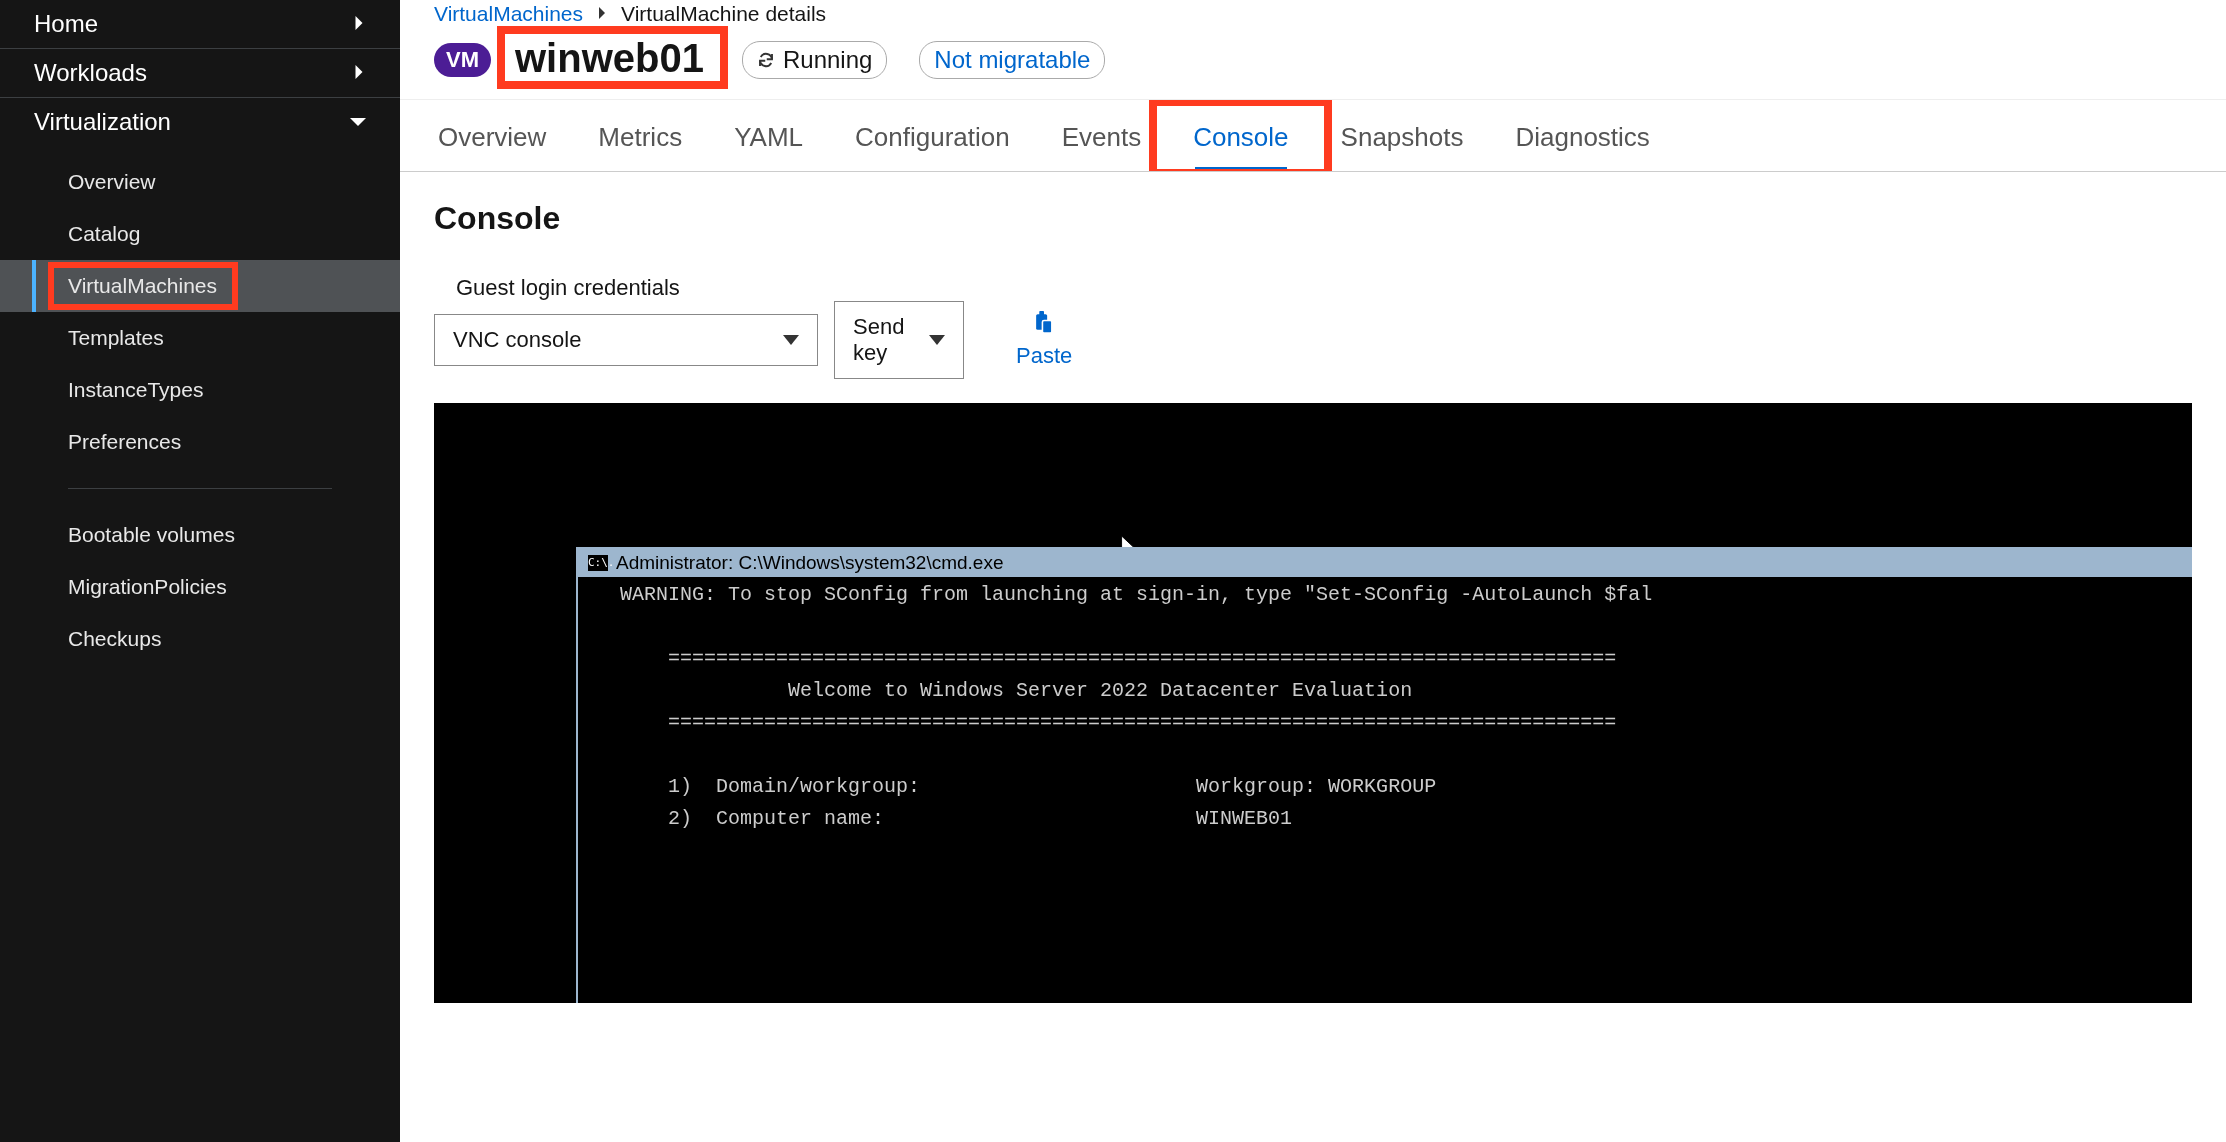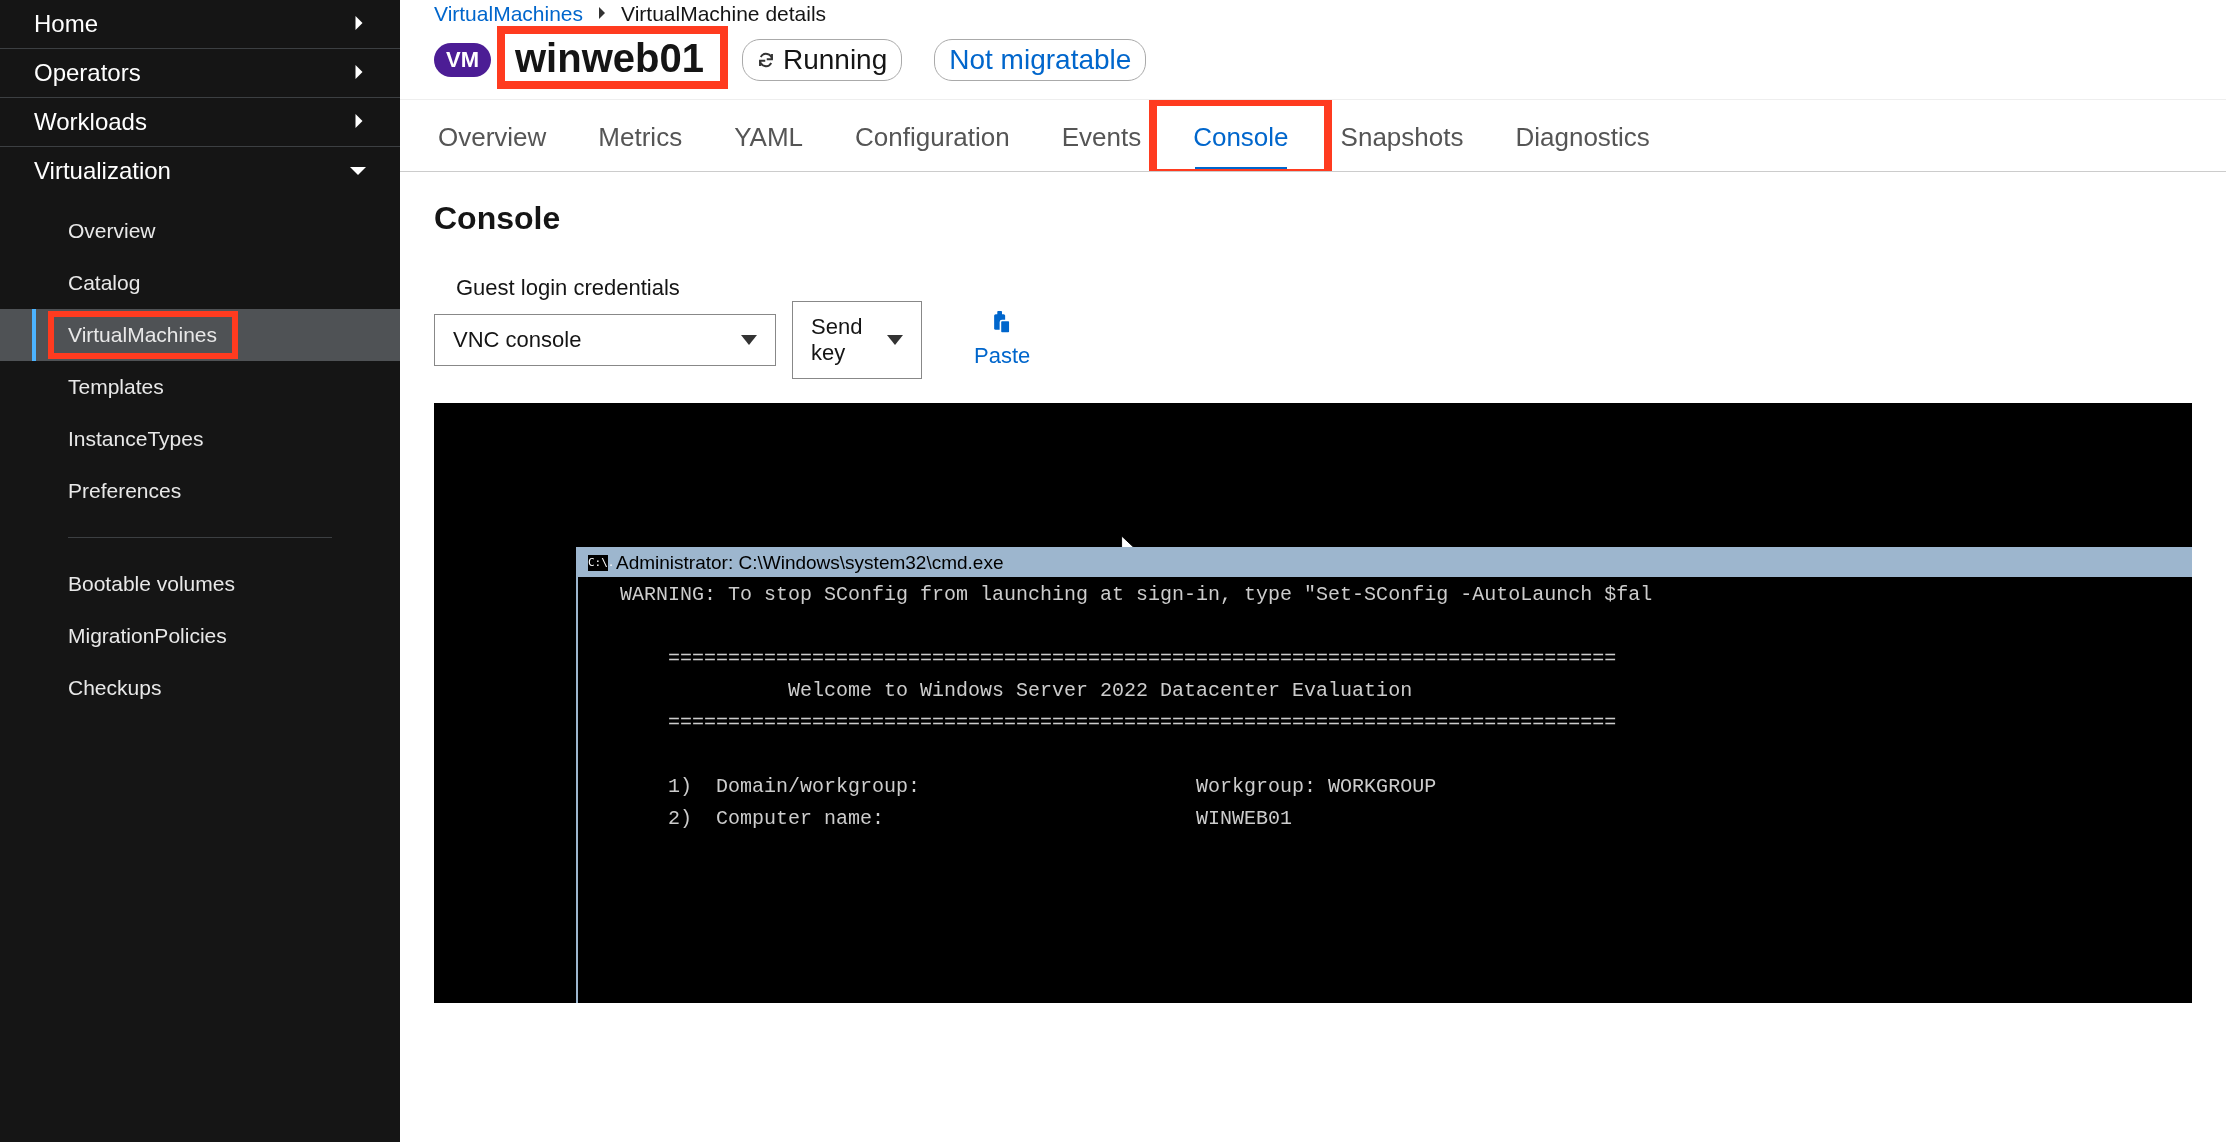--- a/index.html
+++ b/index.html
@@ -113,21 +113,21 @@
     margin: -10px 0 -6px -4px;
     display: inline-block;
   }
   .status-chip {
     display: inline-flex;
     align-items: center;
     gap: 8px;
     border: 1px solid #aaa;
     border-radius: 18px;
     padding: 4px 14px;
-    font-size: 28px;
+    font-size: 24px;
     margin-left: 4px;
   }
   .sync-icon {
     width: 18px; height: 18px;
   }
   .not-migratable {
     color: #0066cc;
   }
   
   .tabs {
@@ -174,21 +174,21 @@
   .select {
     border: 1px solid #888;
     background: #fff;
     padding: 12px 18px;
     font-size: 22px;
     display: inline-flex;
     align-items: center;
     justify-content: space-between;
     cursor: pointer;
   }
-  .select.console-sel { width: 342px; }
+  .select.console-sel { width: 384px; }
   .select.sendkey-sel { width: 130px; }
   .caret-down {
     width: 0; height: 0;
     border-left: 8px solid transparent;
     border-right: 8px solid transparent;
     border-top: 10px solid #333;
     margin-left: 10px;
   }
   .paste-btn {
     display: inline-flex;
@@ -257,30 +257,20 @@
 </style>
 </head>
 <body>
 
 <div class="app">
 
   <nav class="sidebar">
     <div class="nav-section">
       <div class="nav-top">
         <span>Home</span>
-        <span class="chev">
-          <svg width="14" height="14" viewBox="0 0 10 16" fill="#fff">
-              <path d="M1 0 l8 8 -8 8 z"></path>
-            </svg>
-        </span>
-      </div>
-    </div>
-    <div class="nav-section">
-      <div class="nav-top">
-        <span>Operators</span>
         <span class="chev">
           <svg width="14" height="14" viewBox="0 0 10 16" fill="#fff">
               <path d="M1 0 l8 8 -8 8 z"></path>
             </svg>
         </span>
       </div>
     </div>
     <div class="nav-section">
       <div class="nav-top">
         <span>Workloads</span>

